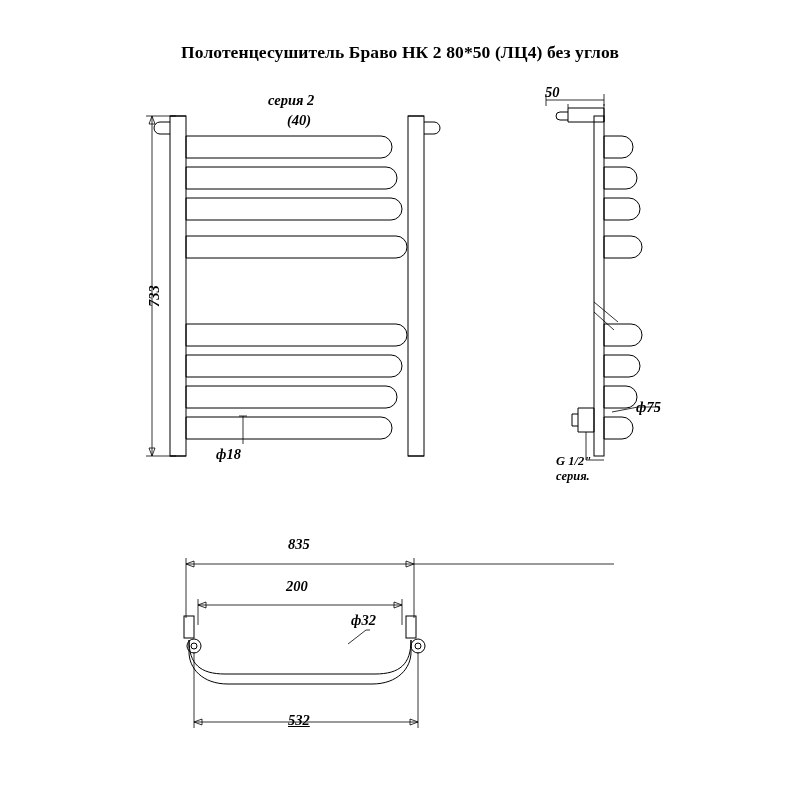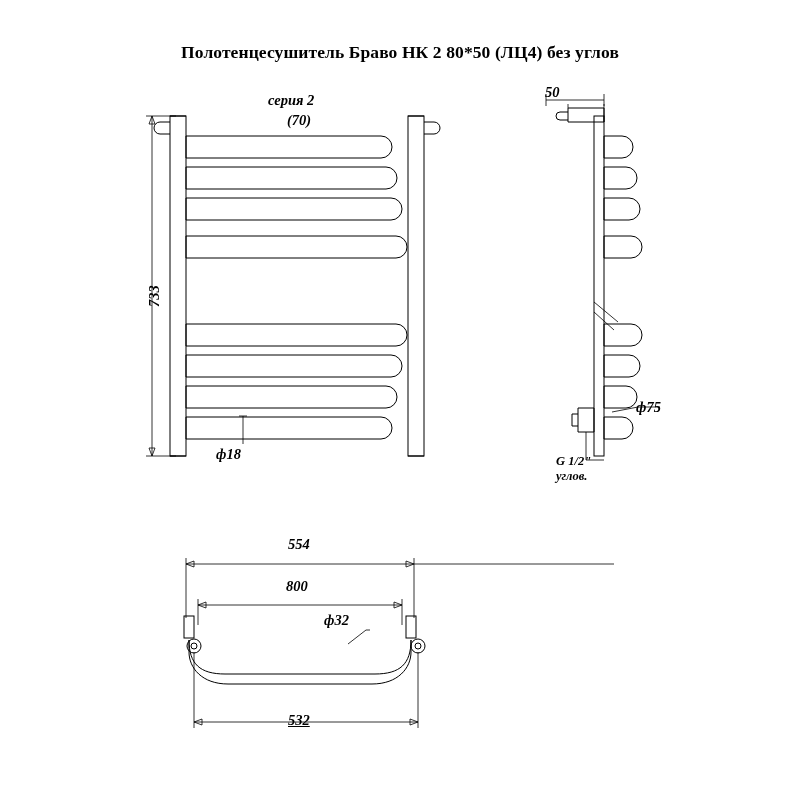--- a/index.html
+++ b/index.html
@@ -162,29 +162,29 @@
     <path class="dim" d="M366,618 h4"></path>
 
     <path class="dim" d="M194,710 h224"></path>
     <path class="dim" d="M194,640 v76"></path>
     <path class="dim" d="M418,640 v76"></path>
     <path class="dim" d="M194,710 l8,-3 v6 z" fill="#000"></path>
     <path class="dim" d="M418,710 l-8,-3 v6 z" fill="#000"></path>
   </svg>
 
   <div class="lbl" style="left:268px; top:80px;text-align:right;">серия 2</div>
-  <div class="lbl" style="left:287px; top:100px;">(70)</div>
+  <div class="lbl" style="left:287px; top:100px;">(40)</div>
 
   <div class="lbl rot" style="left:146px; top:295px;">733</div>
 
   <div class="lbl" style="left:216px; top:434px;">ф18</div>
 
   <div class="lbl" style="left:545px; top:72px;">50</div>
   <div class="lbl" style="left:636px; top:387px;">ф75</div>
   <div class="lbl small" style="left:556px; top:442px;">G 1/2"</div>
-  <div class="lbl small" style="left:556px; top:457px;">углов.</div>
+  <div class="lbl small" style="left:556px; top:457px;">серия.</div>
 
-  <div class="lbl" style="left:288px; top:524px;">554</div>
-  <div class="lbl" style="left:286px; top:566px;">800</div>
-  <div class="lbl" style="left:324px; top:600px;">ф32</div>
+  <div class="lbl" style="left:288px; top:524px;">835</div>
+  <div class="lbl" style="left:286px; top:566px;">200</div>
+  <div class="lbl" style="left:351px; top:600px;">ф32</div>
   <div class="lbl" style="left:288px; top:700px;text-decoration:underline;">532</div>
 
 </div>
 
 </body></html>

